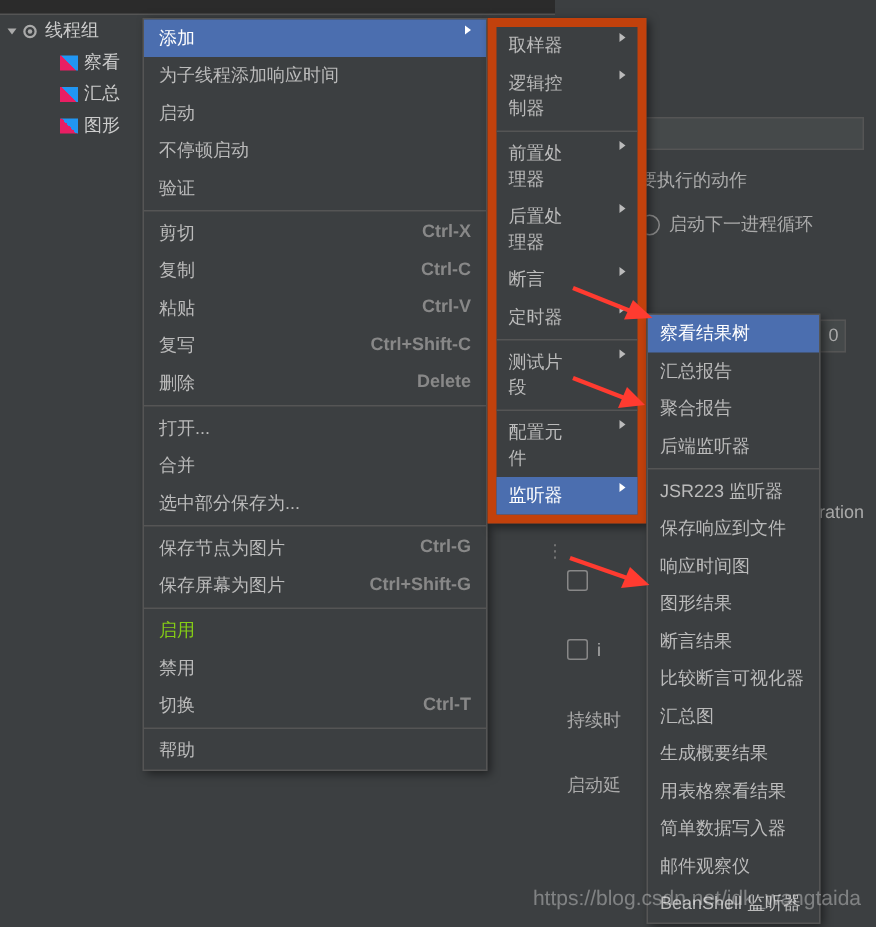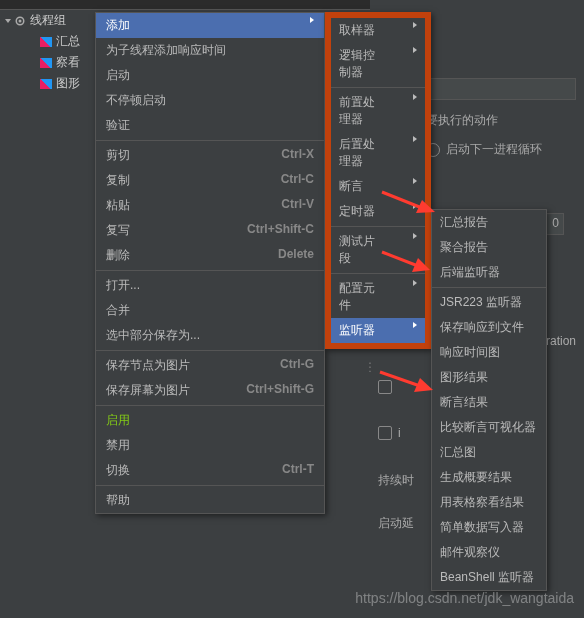--- a/index.html
+++ b/index.html
@@ -104,25 +104,25 @@
   <div class="tree-root">
     <span class="caret"></span>
     <svg class="gear" viewBox="0 0 16 16">
         <circle cx="8" cy="8" r="5" fill="none" stroke="#aaa" stroke-width="2"></circle>
         <circle cx="8" cy="8" r="2" fill="#aaa"></circle>
       </svg>
     <span>线程组</span>
   </div>
   <div class="tree-item">
       <span class="tree-icon"></span>
-      <span>汇总</span>
+      <span>察看</span>
     </div>
   <div class="tree-item">
       <span class="tree-icon"></span>
-      <span>察看</span>
+      <span>汇总</span>
     </div>
   <div class="tree-item">
       <span class="tree-icon"></span>
       <span>图形</span>
     </div>
 </div>
 
 <div class="context-menu">
   <div class="menu-item sel">
       <span>添加</span>
@@ -233,20 +233,23 @@
       <span>配置元件</span>
       <span class="sub-arrow"></span>
     </div>
   <div class="menu-item sel">
       <span>监听器</span>
       <span class="sub-arrow"></span>
     </div>
 </div>
 
 <div class="submenu2">
+  <div class="menu-item sel">
+      <span>察看结果树</span>
+    </div>
   <div class="menu-item">
       <span>汇总报告</span>
     </div>
   <div class="menu-item">
       <span>聚合报告</span>
     </div>
   <div class="menu-item">
       <span>后端监听器</span>
     </div>
   <div class="menu-sep"></div>

